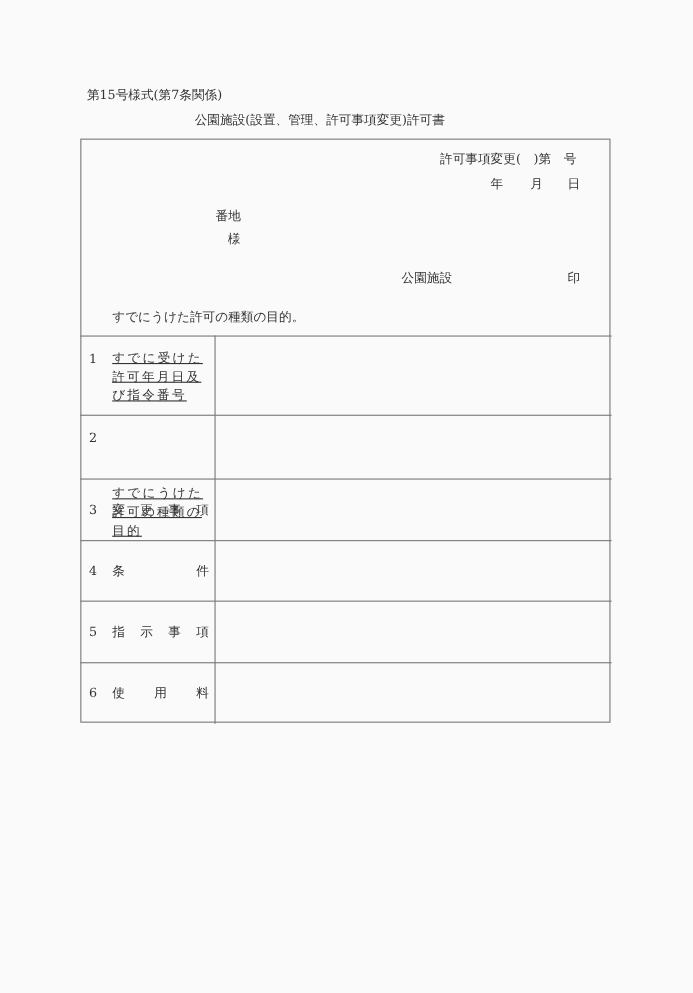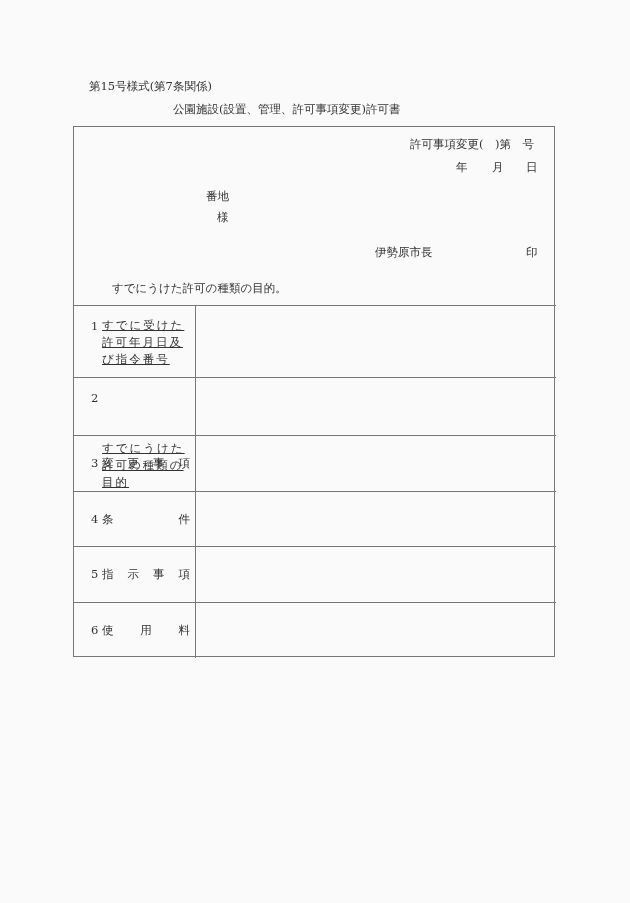--- a/index.html
+++ b/index.html
@@ -1,22 +1,22 @@
 <!DOCTYPE html>
 <html><head>
 <meta charset="utf-8">
 <style>
   html, body { margin:0; padding:0; }
   body {
     width:630px; height:903px; background:#fafafa; position:relative; overflow:hidden;
     font-family:"DejaVu Serif","Liberation Serif",serif; color:#333; font-size:11.5px;
   }
-  .abs { position:absolute; white-space:nowrap; line-height:1;margin-left:10px; }
+  .abs { position:absolute; white-space:nowrap; line-height:1; }
   #form-label { left:79px; top:81px; }
-  #doc-title { left:163px; top:104px;text-align:right; }
+  #doc-title { left:177px; top:104px;text-align:right; }
   #frame {
     position:absolute; left:73px; top:126px; width:482px; height:531px;
     border:1px solid #777; box-sizing:border-box;
   }
   .hline { position:absolute; left:73px; width:483px; height:0; border-top:1px solid #777; }
   .vline { position:absolute; left:195px; width:0; border-left:1px solid #777; top:305px; height:353px; }
   .num { position:absolute; left:81px; }
   .lbl { position:absolute; left:102px; width:88px; line-height:17px; letter-spacing:2px; white-space:normal;text-decoration:underline; }
   .spread { position:absolute; left:102px; width:88px; display:flex; justify-content:space-between; line-height:1; }
   .cell-value { position:absolute; left:196px; width:359px; }
@@ -28,21 +28,21 @@
 <div class="abs" id="doc-title">公園施設(設置、管理、許可事項変更)許可書</div>
 
 <div id="frame"></div>
 
 <div class="abs" style="left:400px;top:139px;">許可事項変更(　)第　号</div>
 <div class="abs" style="left:446px;top:162px;">年</div>
 <div class="abs" style="left:482px;top:162px;">月</div>
 <div class="abs" style="left:516px;top:162px;">日</div>
 <div class="abs" style="left:196px;top:191px;">番地</div>
 <div class="abs" style="left:207px;top:212px;">様</div>
-<div class="abs" style="left:365px;top:247px;">伊勢原市長</div>
+<div class="abs" style="left:365px;top:247px;">公園施設</div>
 <div class="abs" style="left:516px;top:247px;">印</div>
 <div class="abs" style="left:102px;top:283px;">すでにうけた許可の種類の目的。</div>
 
 <div class="hline" style="top:305px;"></div>
 <div class="hline" style="top:377px;"></div>
 <div class="hline" style="top:435px;"></div>
 <div class="hline" style="top:491px;"></div>
 <div class="hline" style="top:546px;"></div>
 <div class="hline" style="top:602px;"></div>
 <div class="vline"></div>

